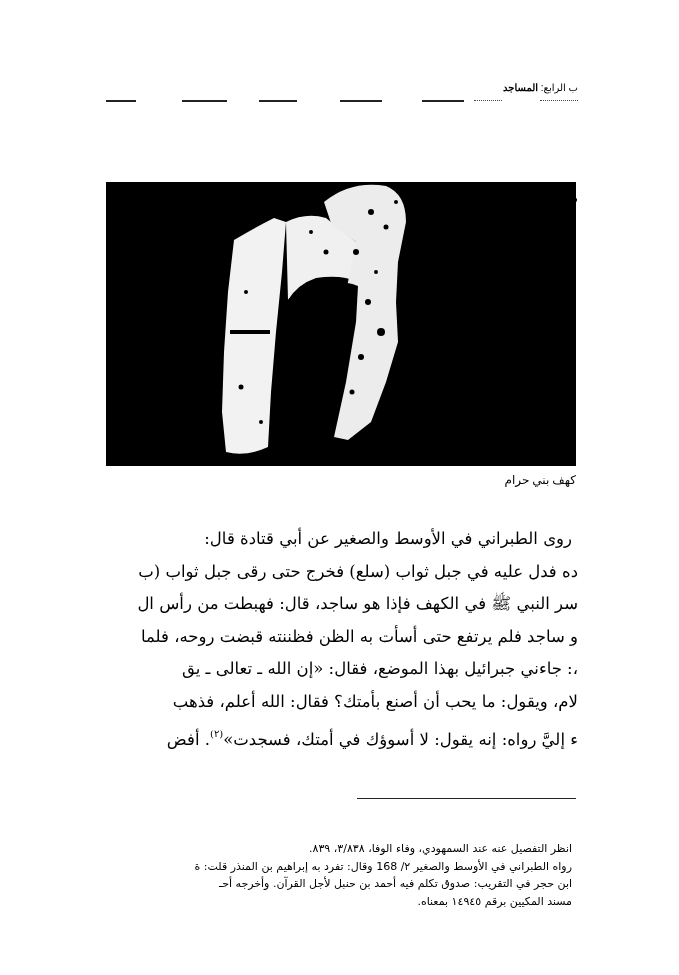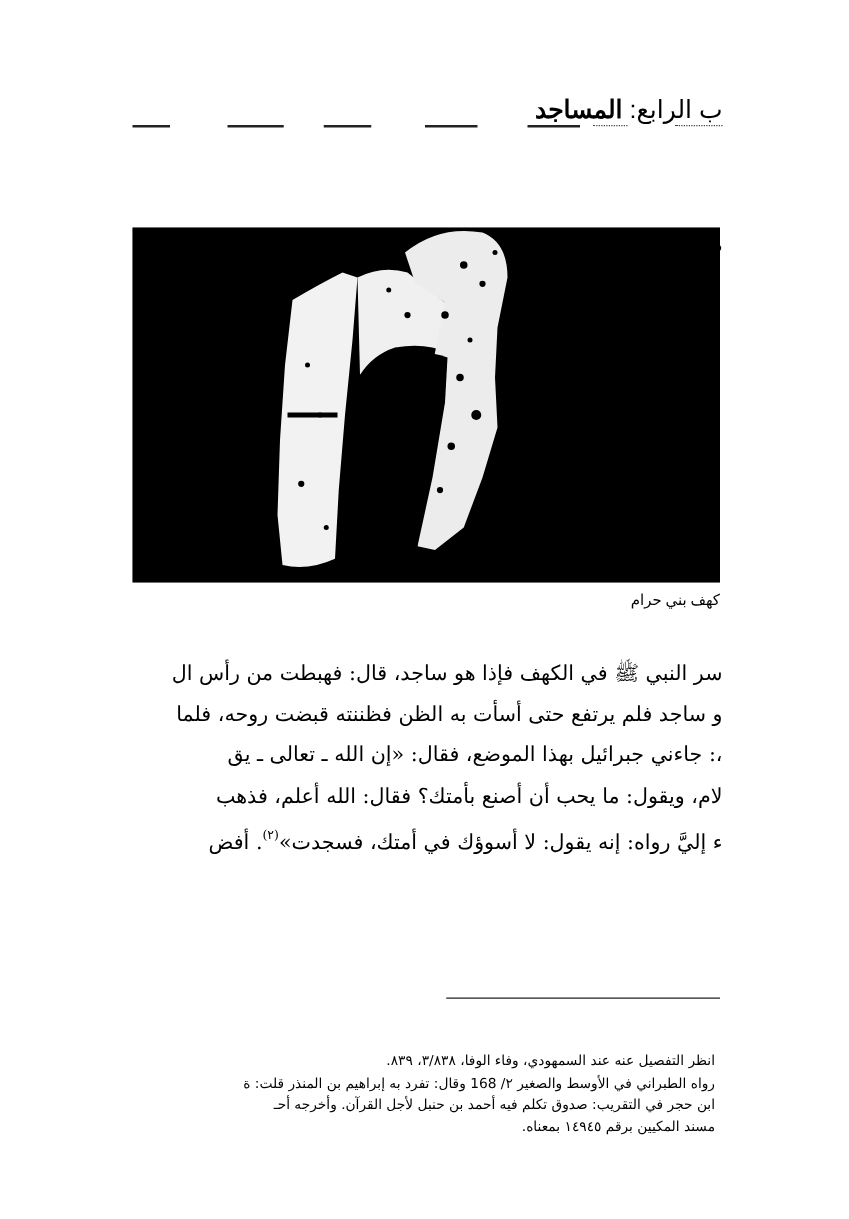--- a/index.html
+++ b/index.html
@@ -21,21 +21,21 @@
       width: 679px; height: 975px;
       background: #fff;
     }
     
     .running-header {
       position: absolute;
       right: 101px;
       top: 79px;
       direction: rtl;
       font-family: "Liberation Sans", sans-serif;
-      font-size: 20px;
+      font-size: 10px;
       white-space: nowrap;
       line-height: 18px;
     }
     .running-header .chapter-name {
       font-weight: bold;
     }
     .header-rule {
       position: absolute;
       top: 100px;
       left: 104px;
@@ -196,20 +196,22 @@
         <rect x="124" y="148" width="40" height="4"></rect>
       </g>
 
       <path d="M182 118 Q195 102 215 100 Q238 98 252 104 L250 140 L240 200 L228 255 L200 262 L170 264 L172 180 Z" fill="#000"></path>
     </svg>
   </div>
 
   <div class="photo-caption">كهف بني حرام</div>
 
   <div class="body-text">
+    <span class="line indent" style="padding-right:6px;">روى الطبراني في الأوسط والصغير عن أبي قتادة قال:</span>
+    <span class="line">ده فدل عليه في جبل ثواب (سلع) فخرج حتى رقى جبل ثواب (ب</span>
     <span class="line">سر النبي ﷺ في الكهف فإذا هو ساجد، قال: فهبطت من رأس ال</span>
     <span class="line">و ساجد فلم يرتفع حتى أسأت به الظن فظننته قبضت روحه، فلما</span>
     <span class="line">،: جاءني جبرائيل بهذا الموضع، فقال: «إن الله ـ تعالى ـ يق</span>
     <span class="line">لام، ويقول: ما يحب أن أصنع بأمتك؟ فقال: الله أعلم، فذهب</span>
     <span class="line"><span>ء إليَّ رواه: إنه يقول: لا أسوؤك في أمتك، فسجدت»</span><sup>(٢)</sup><span>. أفض</span></span>
   </div>
 
   <div class="footnote-rule"></div>
 
   <div class="footnotes">

